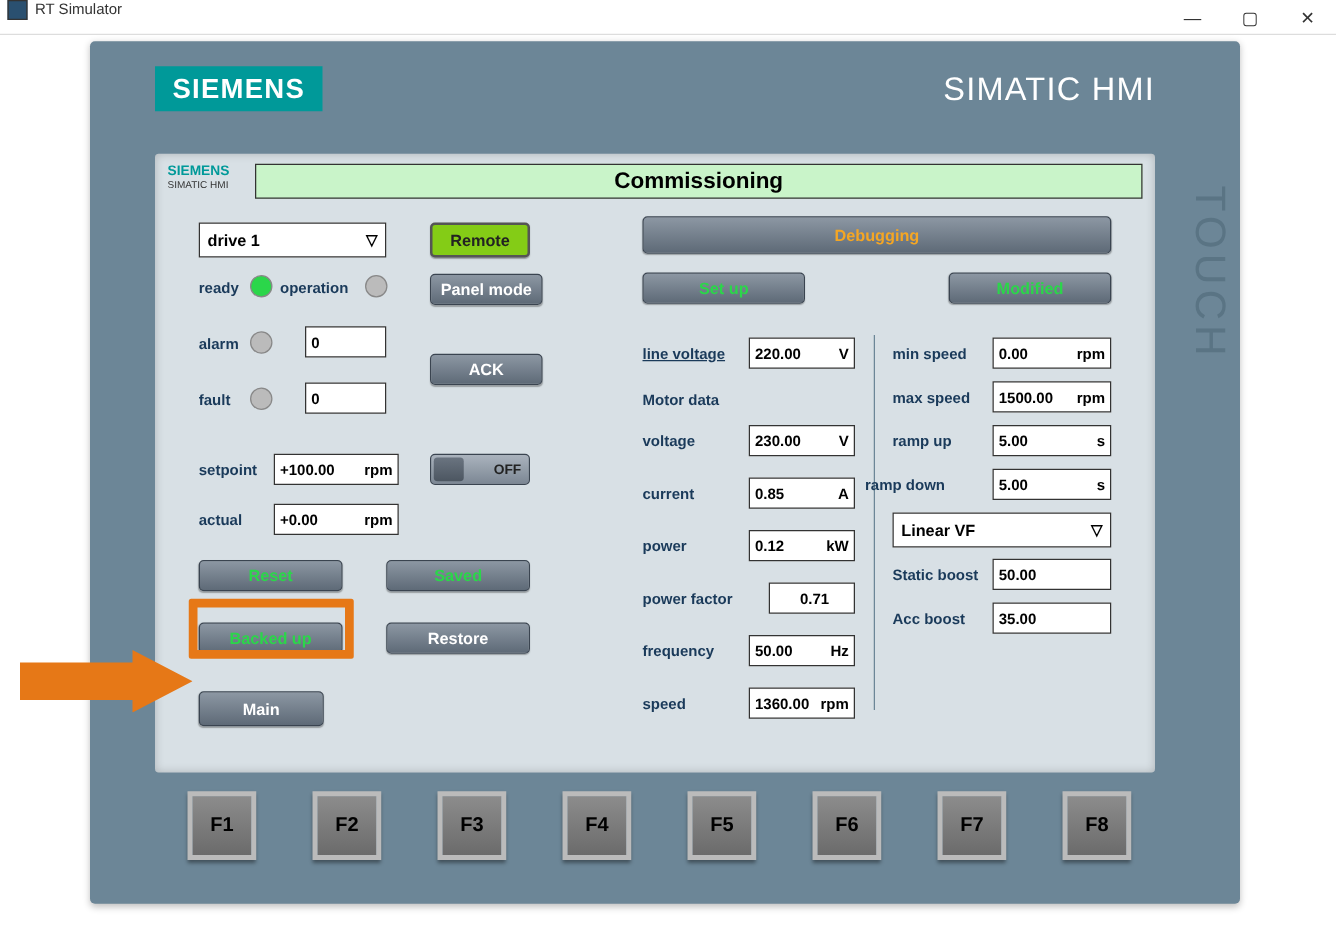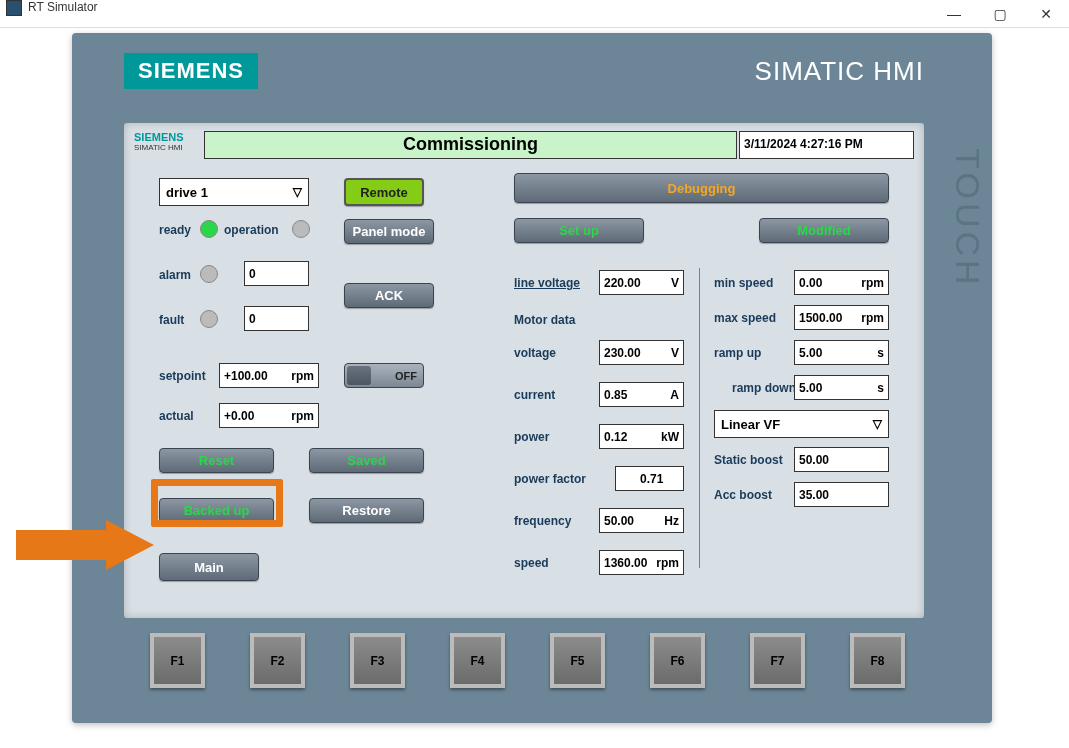--- a/index.html
+++ b/index.html
@@ -194,21 +194,21 @@
   position: absolute;
   left: 78px; top: 600px;
   display: flex;
   gap: 45px;
 }
 .fkey {
   width: 55px; height: 55px;
   background: linear-gradient(#8c8c8c, #6b6b6b);
   border: 4px solid #bbb;
   color: #000;
-  font-size: 12px;
+  font-size: 16px;
   font-weight: bold;
   display: flex;
   align-items: center;
   justify-content: center;
   box-shadow: 0 2px 3px rgba(0,0,0,0.4);
 }
 
 
 .arrow {
   position: absolute;
@@ -278,21 +278,20 @@
       </div>
 
     <div class="panel">
 
       <div class="panel-header">
         <div class="small-brand">
           <div class="s1">SIEMENS</div>
           <div class="s2">SIMATIC HMI</div>
         </div>
         <div class="title-green">Commissioning</div>
-        <div class="datetime">3/11/2024 4:27:16 PM</div>
       </div>
 
       <div class="abs dropdown" style="left:35px; top:55px; width:150px; height:28px;">
         <span>drive 1</span>
           <span class="tri">▽</span>
       </div>
       <div class="abs btn" style="left:220px; top:55px; width:80px; height:28px; background:#84cc16; color:#222; border:2px solid #555;">Remote</div>
       <div class="abs btn" style="left:220px; top:96px; width:90px; height:25px;">Panel mode</div>
       <div class="abs btn" style="left:220px; top:160px; width:90px; height:25px;">ACK</div>
 
@@ -397,21 +396,21 @@
           <span>1500.00</span>
           <span>rpm</span>
         </div>
 
       <span class="abs lbl" style="left:590px; top:223px;">ramp up</span>
       <div class="abs valbox" style="left:670px; top:217px; width:95px; height:25px;">
           <span>5.00</span>
           <span>s</span>
         </div>
 
-      <span class="abs lbl" style="left:608px; top:258px;">ramp down</span>
+      <span class="abs lbl" style="left:568px; top:258px;">ramp down</span>
       <div class="abs valbox" style="left:670px; top:252px; width:95px; height:25px;">
           <span>5.00</span>
           <span>s</span>
         </div>
 
       <div class="abs dropdown" style="left:590px; top:287px; width:175px; height:28px;">
         <span>Linear VF</span>
           <span class="tri">▽</span>
       </div>
 

